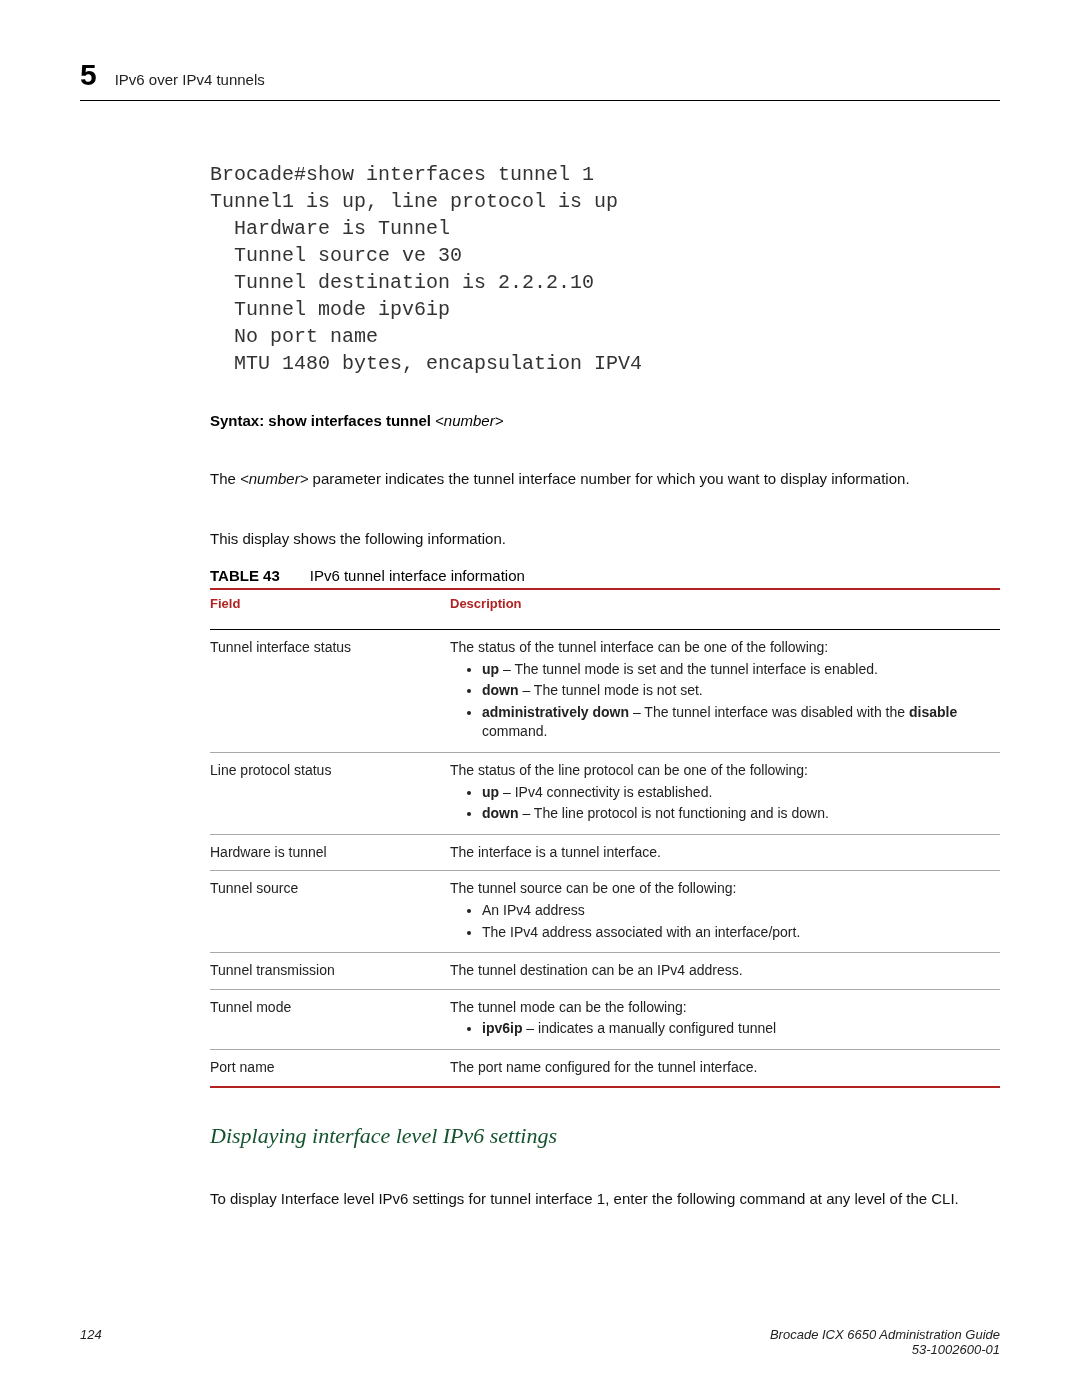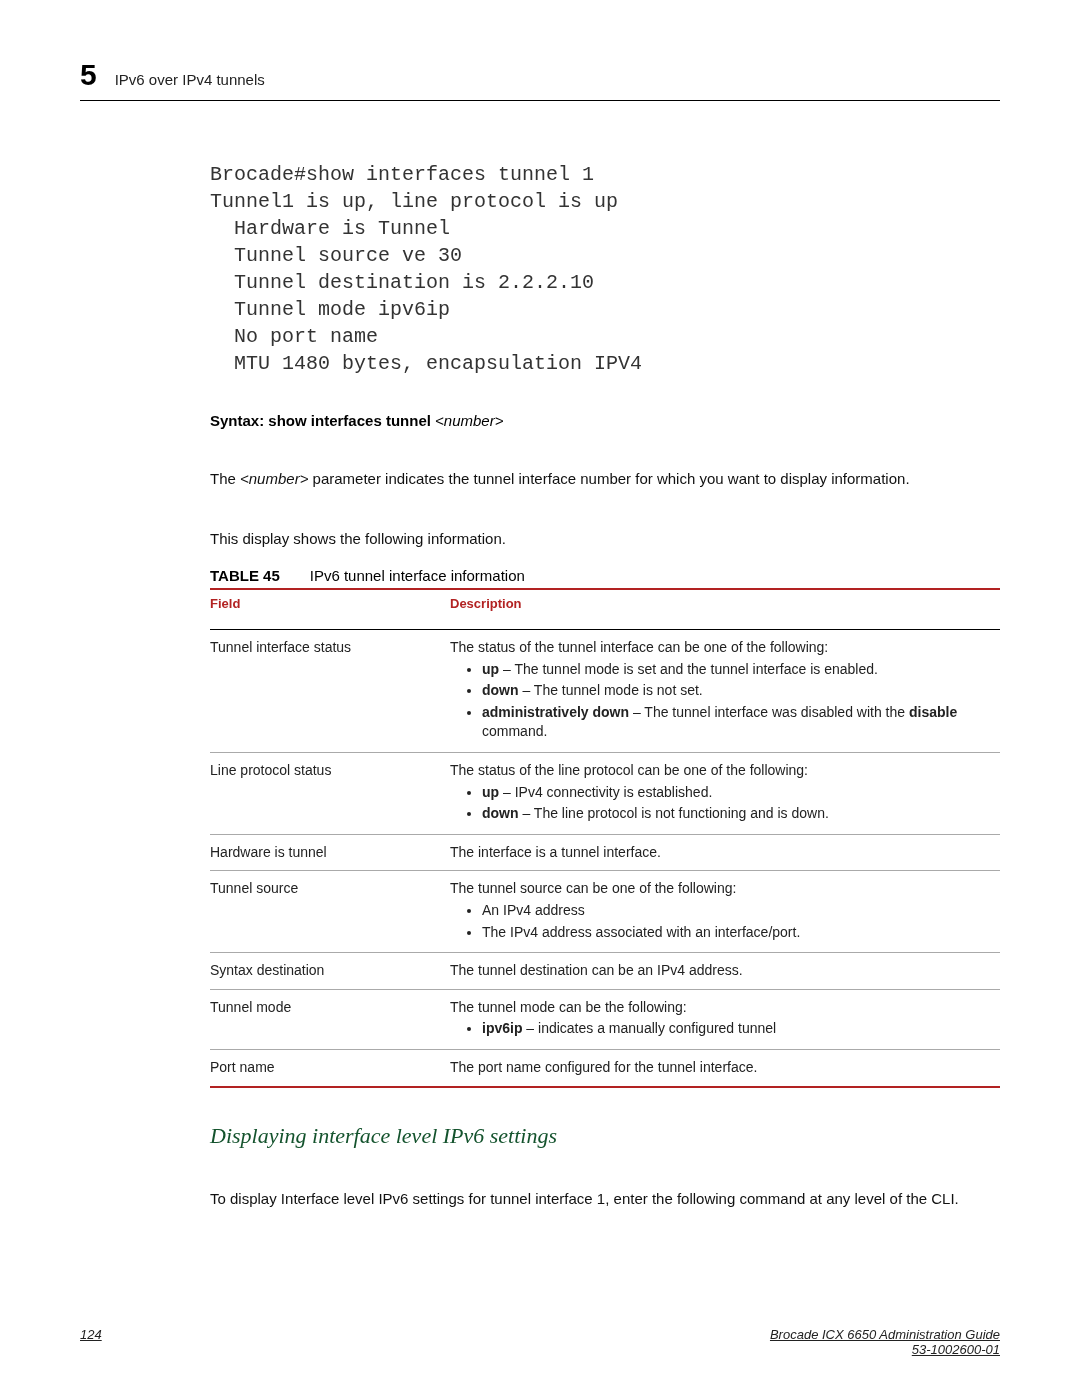--- a/index.html
+++ b/index.html
@@ -98,21 +98,20 @@
   .footer {
     position: absolute;
     left: 80px;
     right: 80px;
     bottom: 40px;
     display: flex;
     justify-content: space-between;
     font-size: 13px;
     font-style: italic;
     color: #222;
-    text-decoration: underline;
   }
   .footer .right { text-align: right; }
 </style>
 </head>
 <body>
 
 <div class="page-header">
   <span class="chapter-num">5</span>
   <span class="section-title">IPv6 over IPv4 tunnels</span>
 </div>
@@ -136,21 +135,21 @@
     <span class="italic">&lt;number&gt;</span>
   </div>
 
   <p class="para">
     <span>The </span><span class="italic">&lt;number&gt;</span><span> parameter indicates the tunnel interface number for which you want to display information.</span>
   </p>
 
   <p class="para">This display shows the following information.</p>
 
   <div class="table-label">
-    <span class="tlabel">TABLE 45</span>
+    <span class="tlabel">TABLE 43</span>
     <span>IPv6 tunnel interface information</span>
   </div>
 
   <table>
     <thead>
       <tr>
         <th>Field</th>
         <th>Description</th>
       </tr>
     </thead>
@@ -184,21 +183,21 @@
         <td class="field-col">Tunnel source</td>
         <td>
           <span>The tunnel source can be one of the following:</span>
           <ul>
             <li><span>An IPv4 address</span></li>
             <li><span>The IPv4 address associated with an interface/port.</span></li>
           </ul>
         </td>
       </tr>
       <tr>
-        <td class="field-col">Syntax destination</td>
+        <td class="field-col">Tunnel transmission</td>
         <td>The tunnel destination can be an IPv4 address.</td>
       </tr>
       <tr>
         <td class="field-col">Tunnel mode</td>
         <td>
           <span>The tunnel mode can be the following:</span>
           <ul>
             <li><span class="b">ipv6ip</span><span> – indicates a manually configured tunnel</span></li>
           </ul>
         </td>

